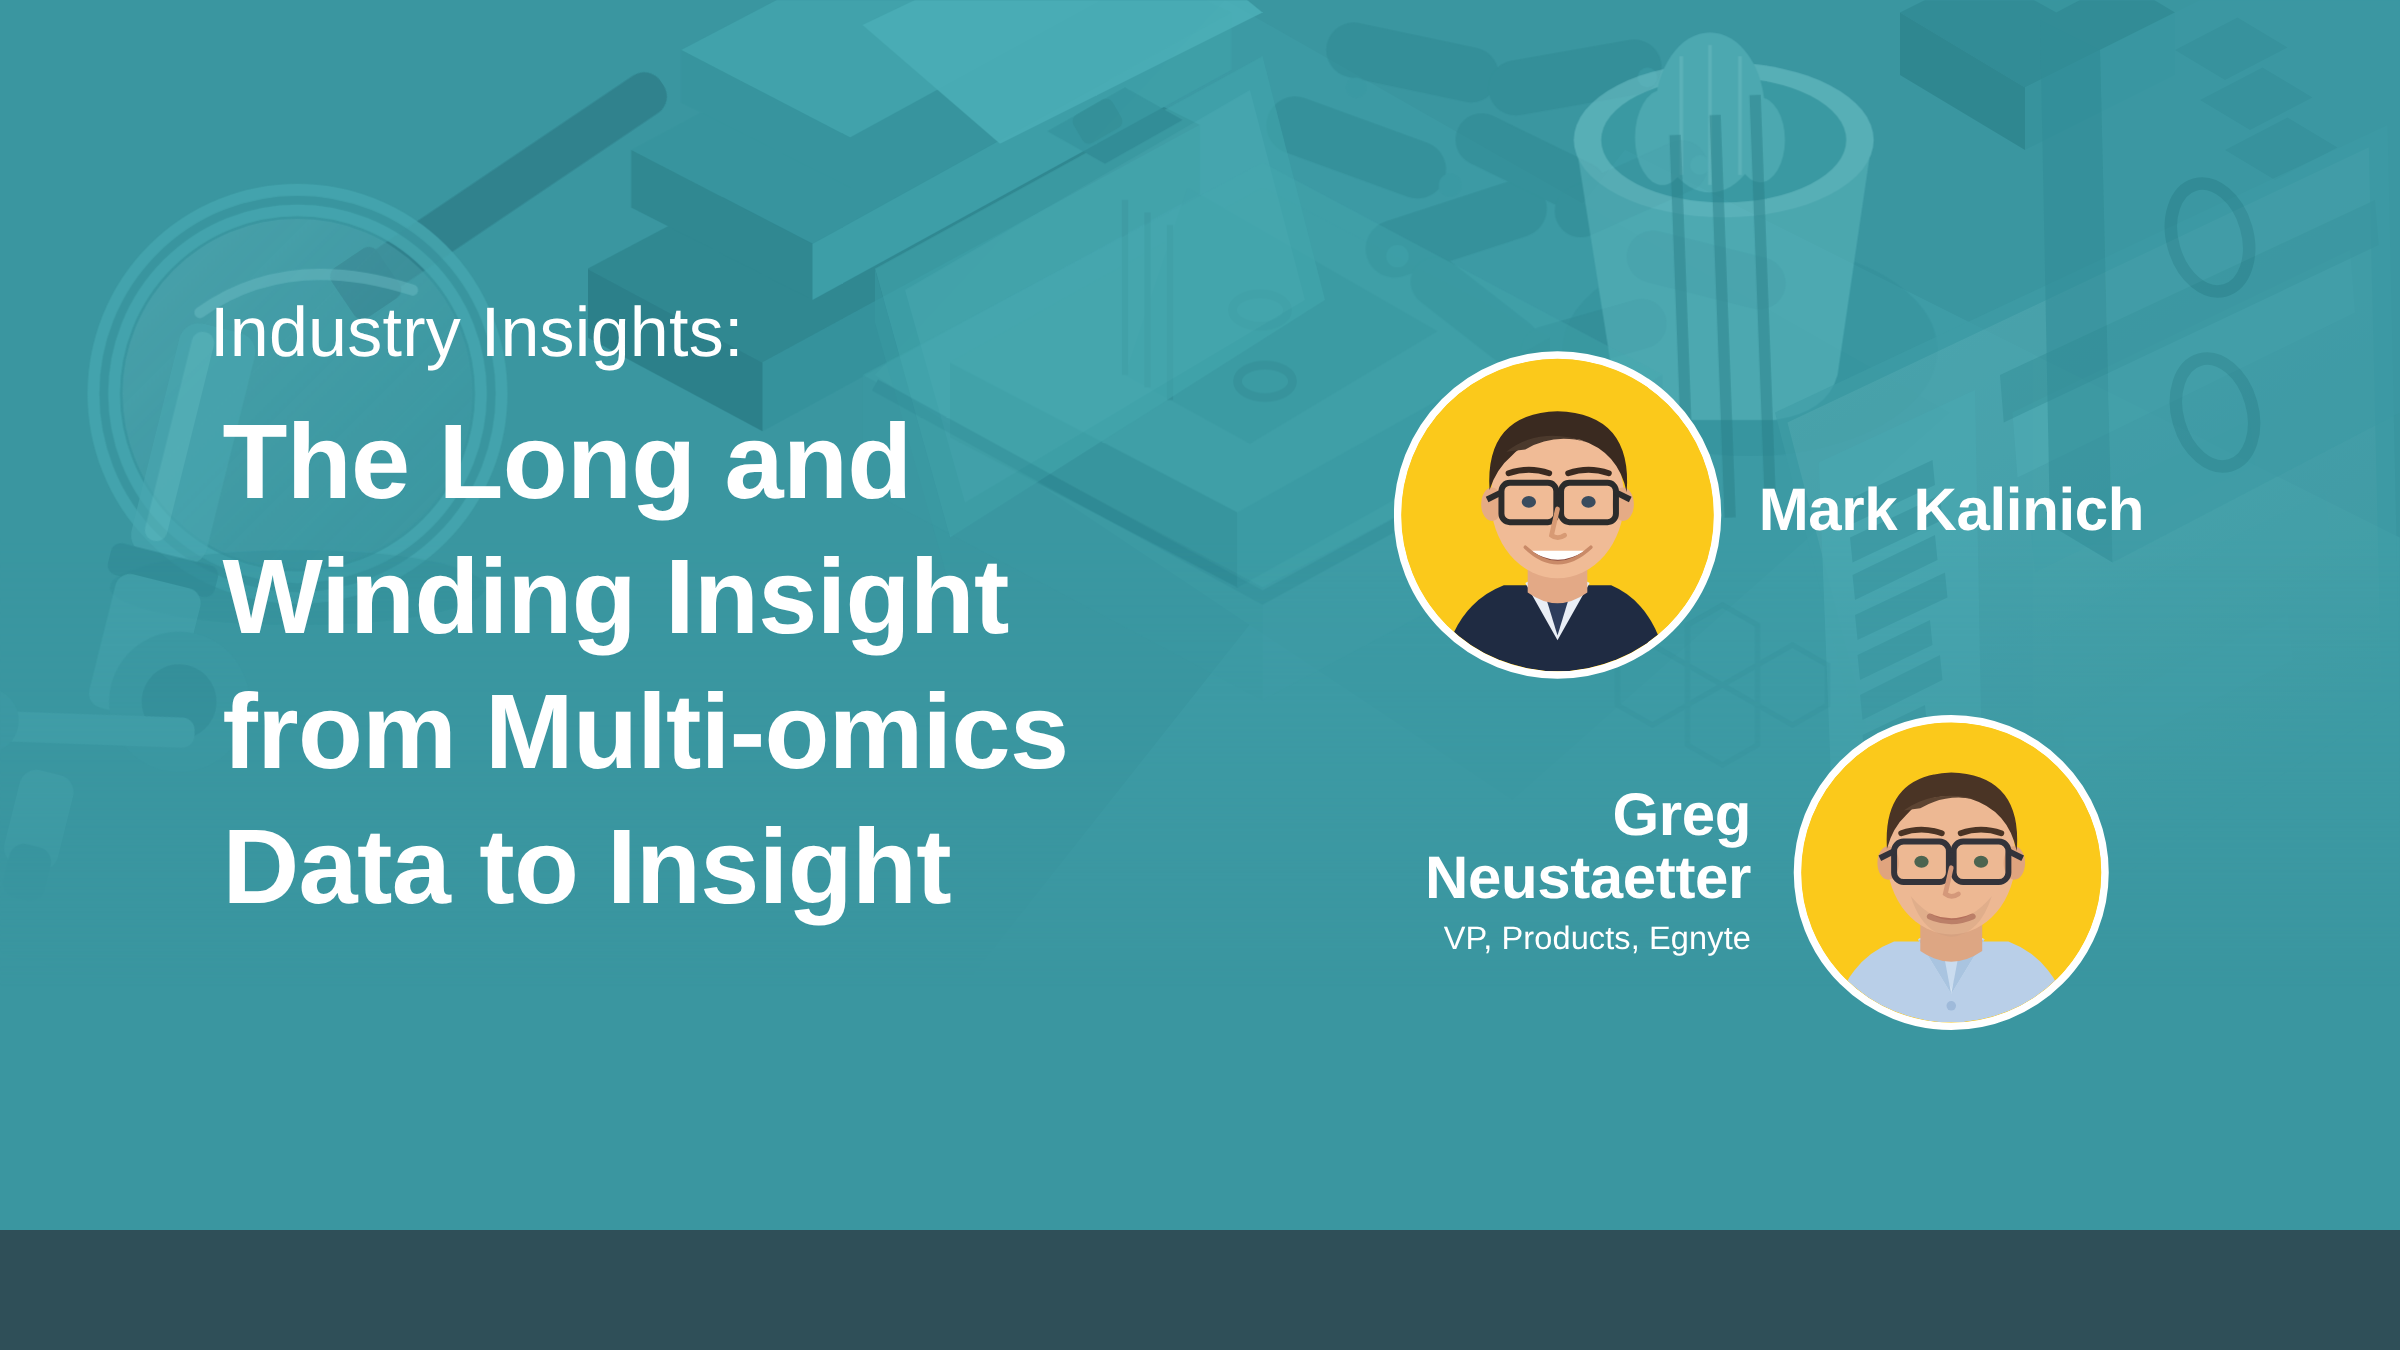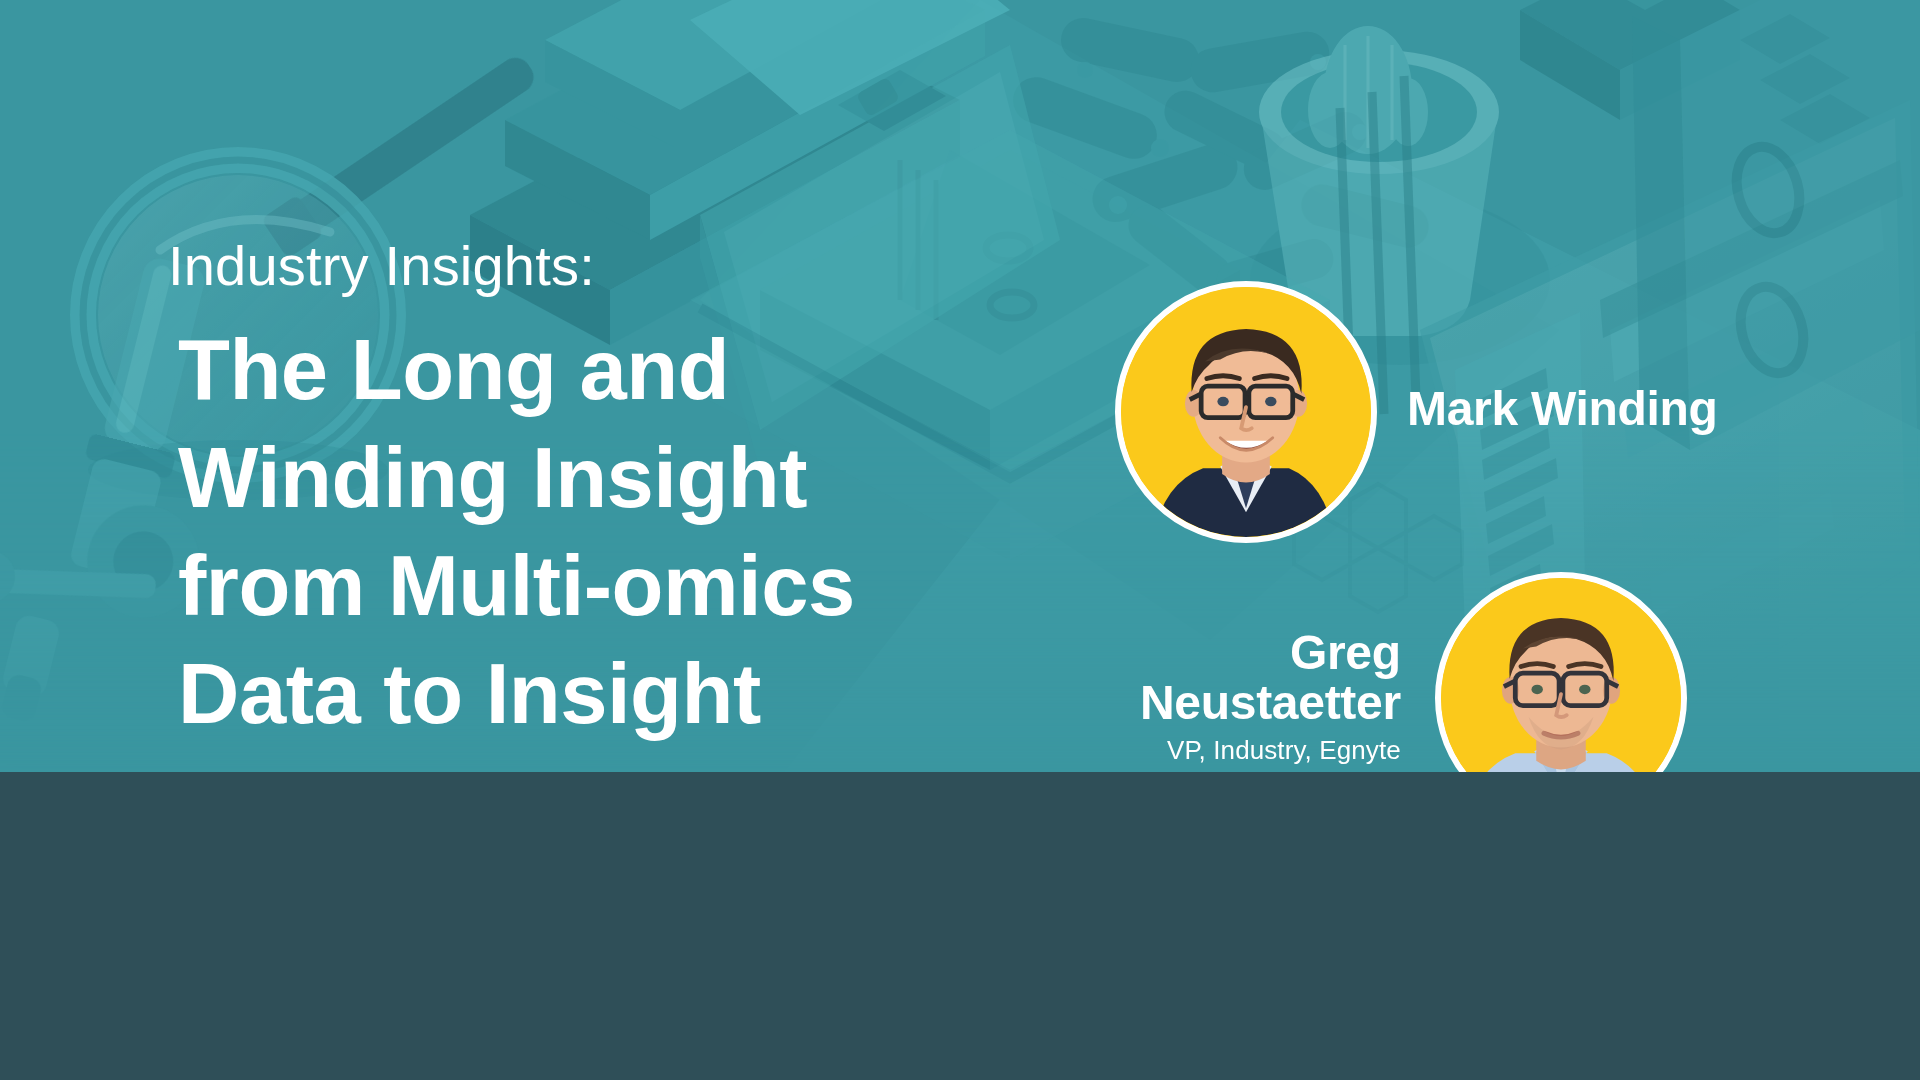--- a/index.html
+++ b/index.html
@@ -8,21 +8,21 @@
     padding: 0;
     background: #2f4f58;
   }
   body {
     font-family: "Liberation Sans", sans-serif;
   }
 
   .banner {
     position: relative;
     width: 1920px;
-    height: 772px;
+    height: 984px;
     overflow: hidden;
     background: #3a96a0;
   }
 
   
   .bg-illustration {
     position: absolute;
     inset: 0;
     overflow: hidden;
     
@@ -396,21 +396,21 @@
 
           <path d="M131 126 L126 148 Q131 152 137 148" stroke="#d79a74" stroke-width="4" fill="none" stroke-linecap="round"></path>
 
           <path d="M106 160 Q131 182 157 160 Q131 172 106 160 Z" fill="#8c4a3e"></path>
           <path d="M109 161 Q131 176 154 161 Z" fill="#ffffff"></path>
           <path d="M104 158 Q131 184 159 158" stroke="#c98a68" stroke-width="3" fill="none" stroke-linecap="round"></path>
         </g>
       </svg>
     </div>
     <div class="speaker-meta">
-      <p class="speaker-name">Mark Winding</p>
+      <p class="speaker-name">Mark Kalinich</p>
     </div>
   </div>
 
   <div class="speaker s-2">
     <div class="avatar">
       <svg viewBox="0 0 252 252" xmlns="http://www.w3.org/2000/svg">
         <defs>
           <clipPath id="clipB">
               <circle cx="126" cy="126" r="126"></circle>
             </clipPath>
@@ -453,17 +453,17 @@
 
           <path d="M108 163 Q126 171 144 163" stroke="#b4705c" stroke-width="5" fill="none" stroke-linecap="round"></path>
 
           <path d="M92 146 Q126 186 160 146 Q150 178 126 180 Q102 178 92 146 Z" fill="#c99a7d" opacity="0.35"></path>
         </g>
       </svg>
     </div>
     <div class="speaker-meta">
       <p class="speaker-name">Greg
 Neustaetter</p>
-      <p class="speaker-title">VP, Industry, Egnyte</p>
+      <p class="speaker-title">VP, Products, Egnyte</p>
     </div>
   </div>
 
 </div>
 
 </body></html>

